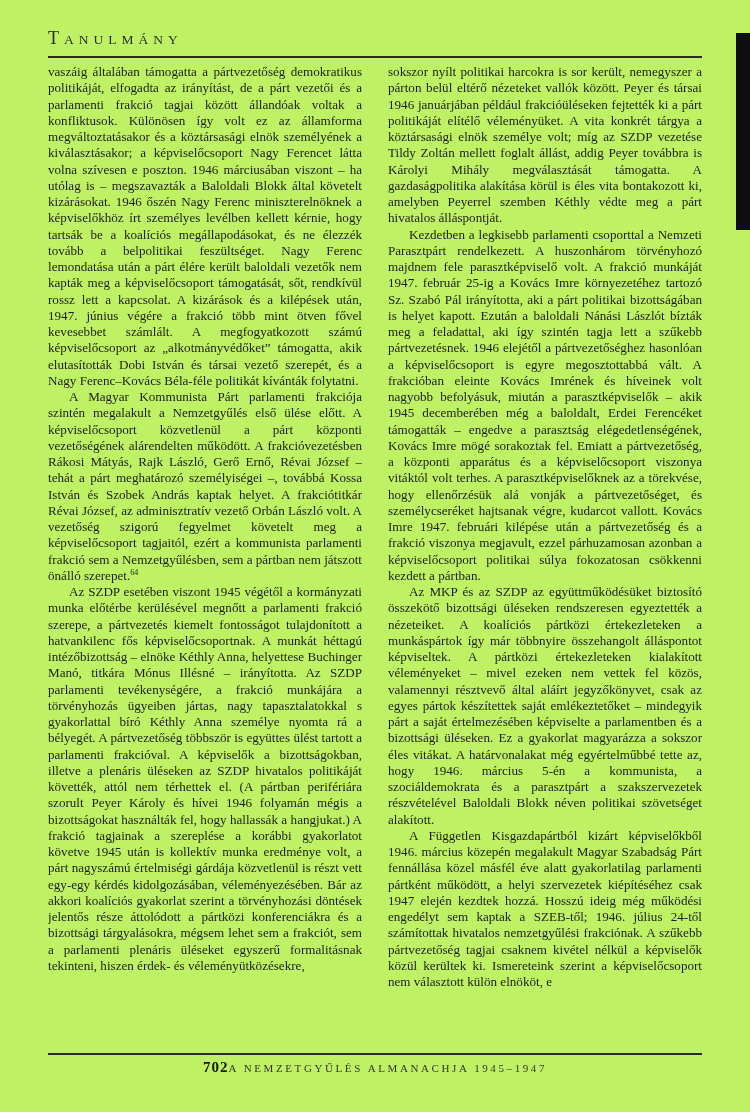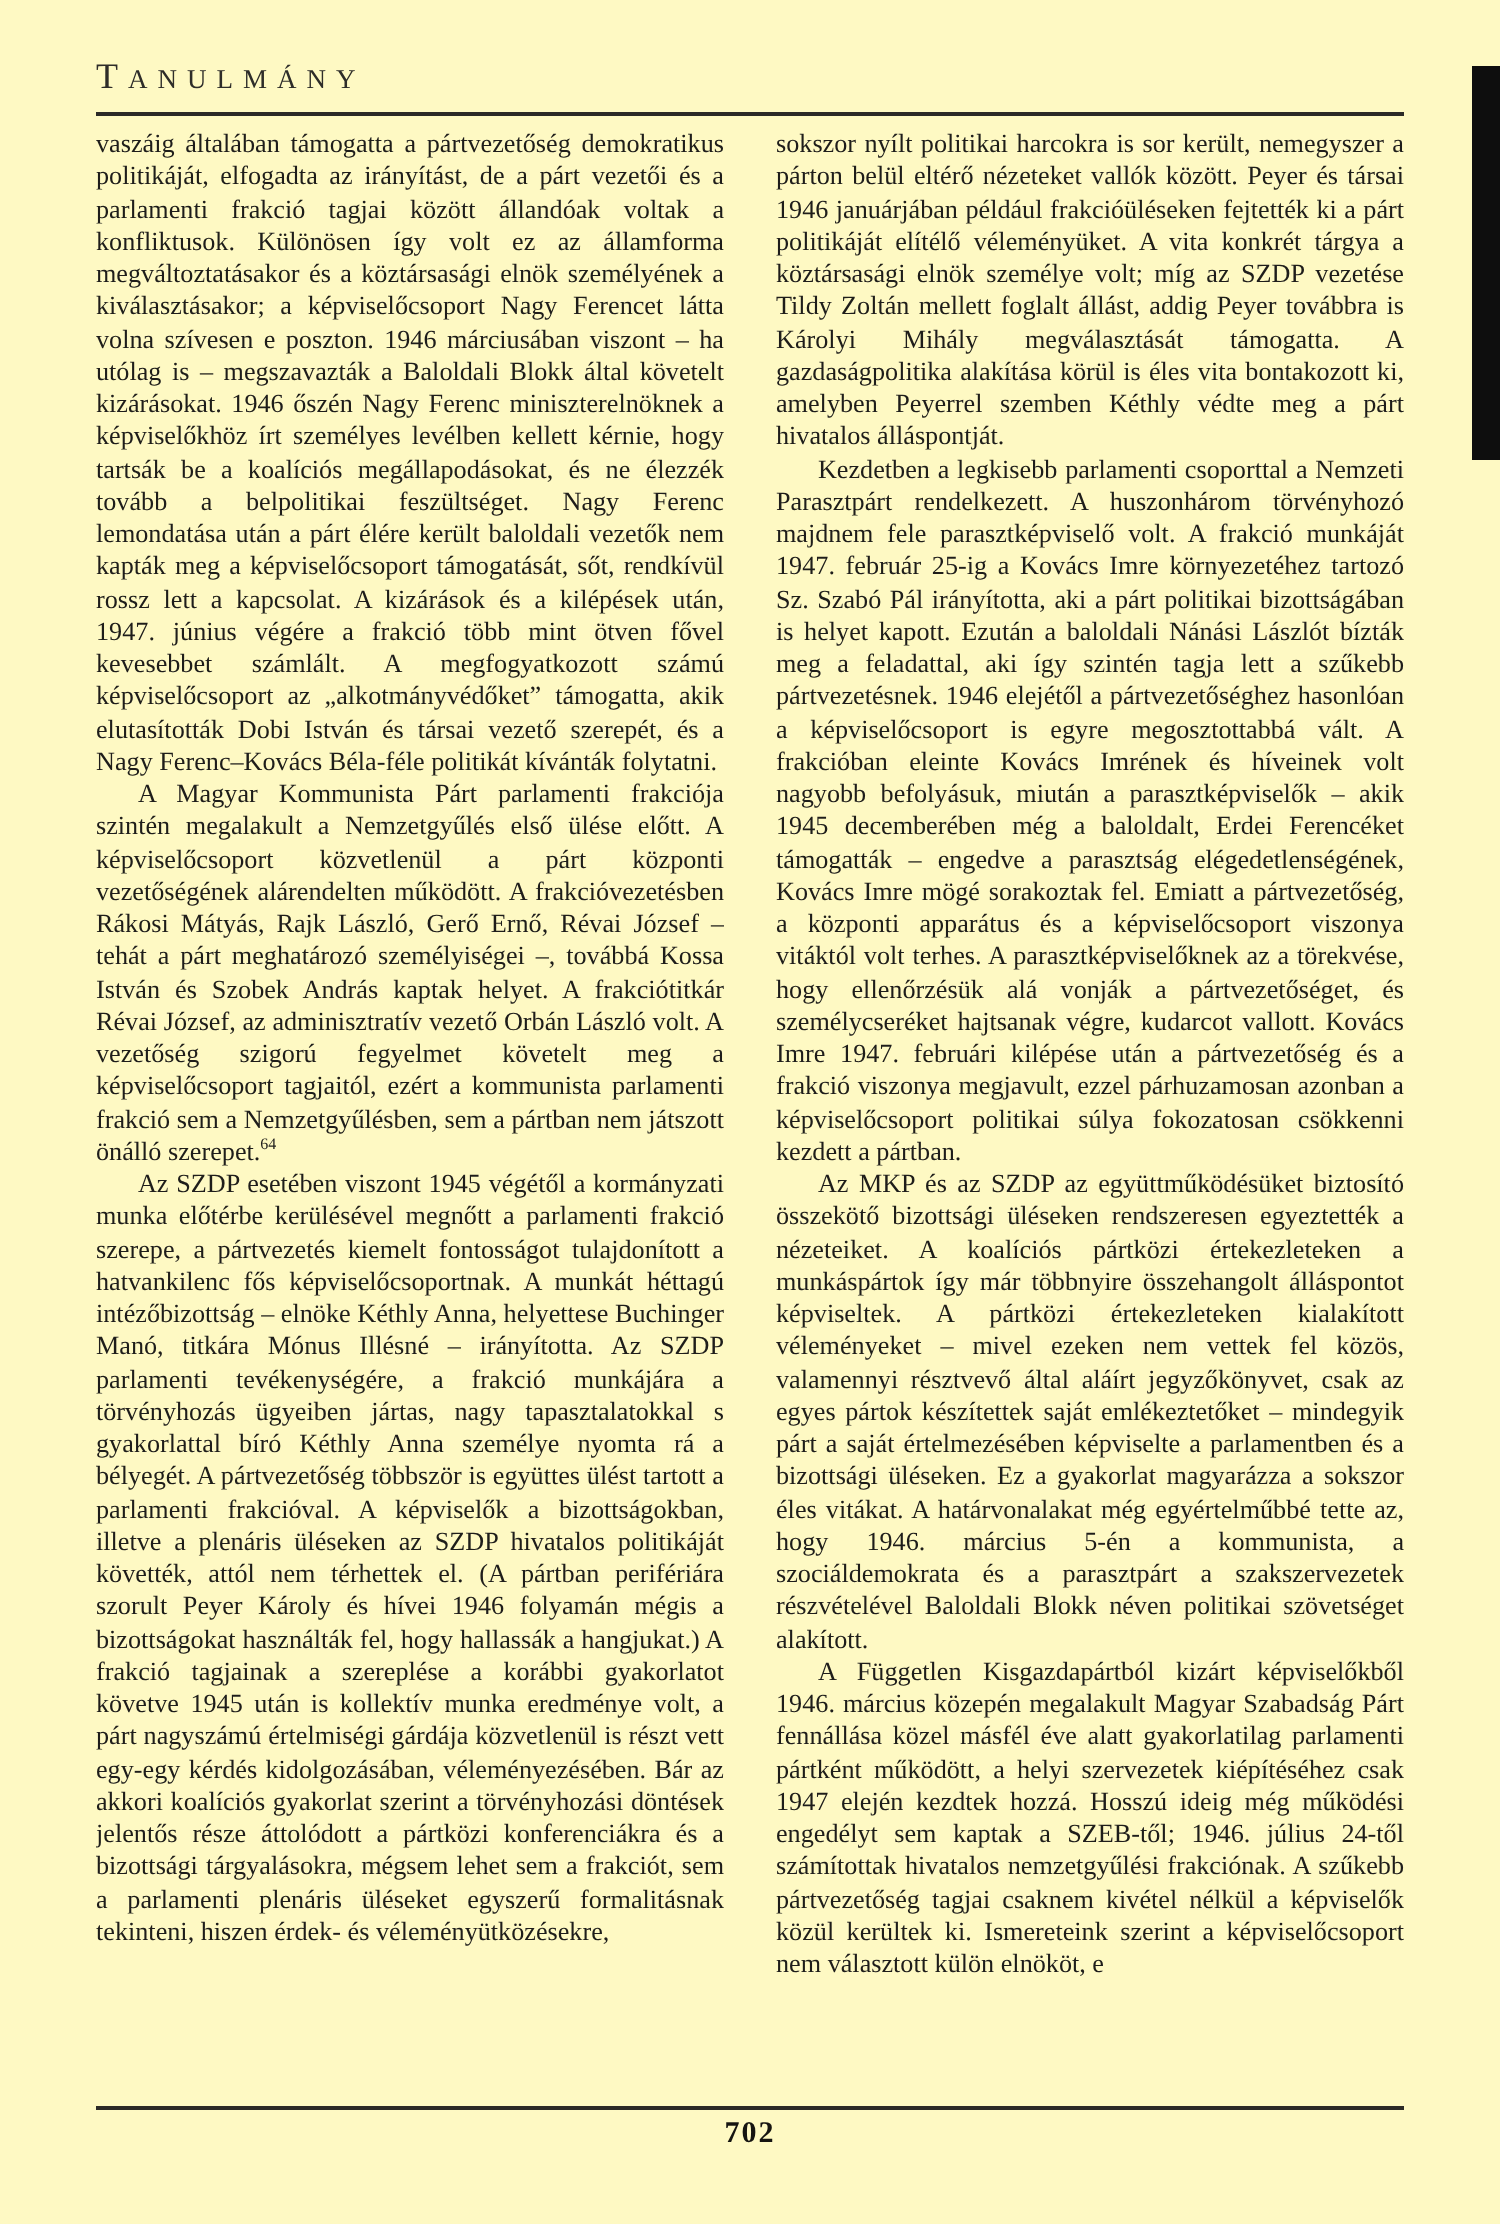--- a/index.html
+++ b/index.html
@@ -1,21 +1,21 @@
 <!DOCTYPE html>
 <html lang="hu"><head>
 <meta charset="utf-8">
 <style>
   html,body{margin:0;padding:0;}
   body{background:#e8e8e4;}
   .page{
     position:relative;
     width:750px;height:1112px;
     margin:0 auto;
-    background:#fef9c3;
+    background:#bef264;
     color:#1e1d1a;
     font-family:"Liberation Serif","DejaVu Serif",serif;
     overflow:hidden;
   }
   
   .running-head{
     position:absolute;left:48px;top:28px;
     font-size:13.5px;letter-spacing:5px;
     color:#2e2d29;
   }
@@ -82,15 +82,16 @@
       <p>Kezdetben a legkisebb parlamenti csoporttal a Nemzeti Parasztpárt rendelkezett. A huszonhárom törvényhozó majdnem fele parasztképviselő volt. A frakció munkáját 1947. február 25-ig a Kovács Imre környezetéhez tartozó Sz. Szabó Pál irányította, aki a párt politikai bizottságában is helyet kapott. Ezután a baloldali Nánási Lászlót bízták meg a feladattal, aki így szintén tagja lett a szűkebb pártvezetésnek. 1946 elejétől a pártvezetőséghez hasonlóan a képviselőcsoport is egyre megosztottabbá vált. A frakcióban eleinte Kovács Imrének és híveinek volt nagyobb befolyásuk, miután a parasztképviselők – akik 1945 decemberében még a baloldalt, Erdei Ferencéket támogatták – engedve a parasztság elégedetlenségének, Kovács Imre mögé sorakoztak fel. Emiatt a pártvezetőség, a központi apparátus és a képviselőcsoport viszonya vitáktól volt terhes. A parasztképviselőknek az a törekvése, hogy ellenőrzésük alá vonják a pártvezetőséget, és személycseréket hajtsanak végre, kudarcot vallott. Kovács Imre 1947. februári kilépése után a pártvezetőség és a frakció viszonya megjavult, ezzel párhuzamosan azonban a képviselőcsoport politikai súlya fokozatosan csökkenni kezdett a pártban.</p>
       <p>Az MKP és az SZDP az együttműködésüket biztosító összekötő bizottsági üléseken rendszeresen egyeztették a nézeteiket. A koalíciós pártközi értekezleteken a munkáspártok így már többnyire összehangolt álláspontot képviseltek. A pártközi értekezleteken kialakított véleményeket – mivel ezeken nem vettek fel közös, valamennyi résztvevő által aláírt jegyzőkönyvet, csak az egyes pártok készítettek saját emlékeztetőket – mindegyik párt a saját értelmezésében képviselte a parlamentben és a bizottsági üléseken. Ez a gyakorlat magyarázza a sokszor éles vitákat. A határvonalakat még egyértelműbbé tette az, hogy 1946. március 5-én a kommunista, a szociáldemokrata és a parasztpárt a szakszervezetek részvételével Baloldali Blokk néven politikai szövetséget alakított.</p>
       <p>A Független Kisgazdapártból kizárt képviselőkből 1946. március közepén megalakult Magyar Szabadság Párt fennállása közel másfél éve alatt gyakorlatilag parlamenti pártként működött, a helyi szervezetek kiépítéséhez csak 1947 elején kezdtek hozzá. Hosszú ideig még működési engedélyt sem kaptak a SZEB-től; 1946. július 24-től számítottak hivatalos nemzetgyűlési frakciónak. A szűkebb pártvezetőség tagjai csaknem kivétel nélkül a képviselők közül kerültek ki. Ismereteink szerint a képviselőcsoport nem választott külön elnököt, e</p>
     </div>
 
   </div>
 
   <div class="foot-rule"></div>
   <div class="footer">
     <span class="page-number">702</span>
+    <span class="running-foot">A NEMZETGYŰLÉS ALMANACHJA 1945–1947</span>
   </div>
 
 </div>
 
 </body></html>

